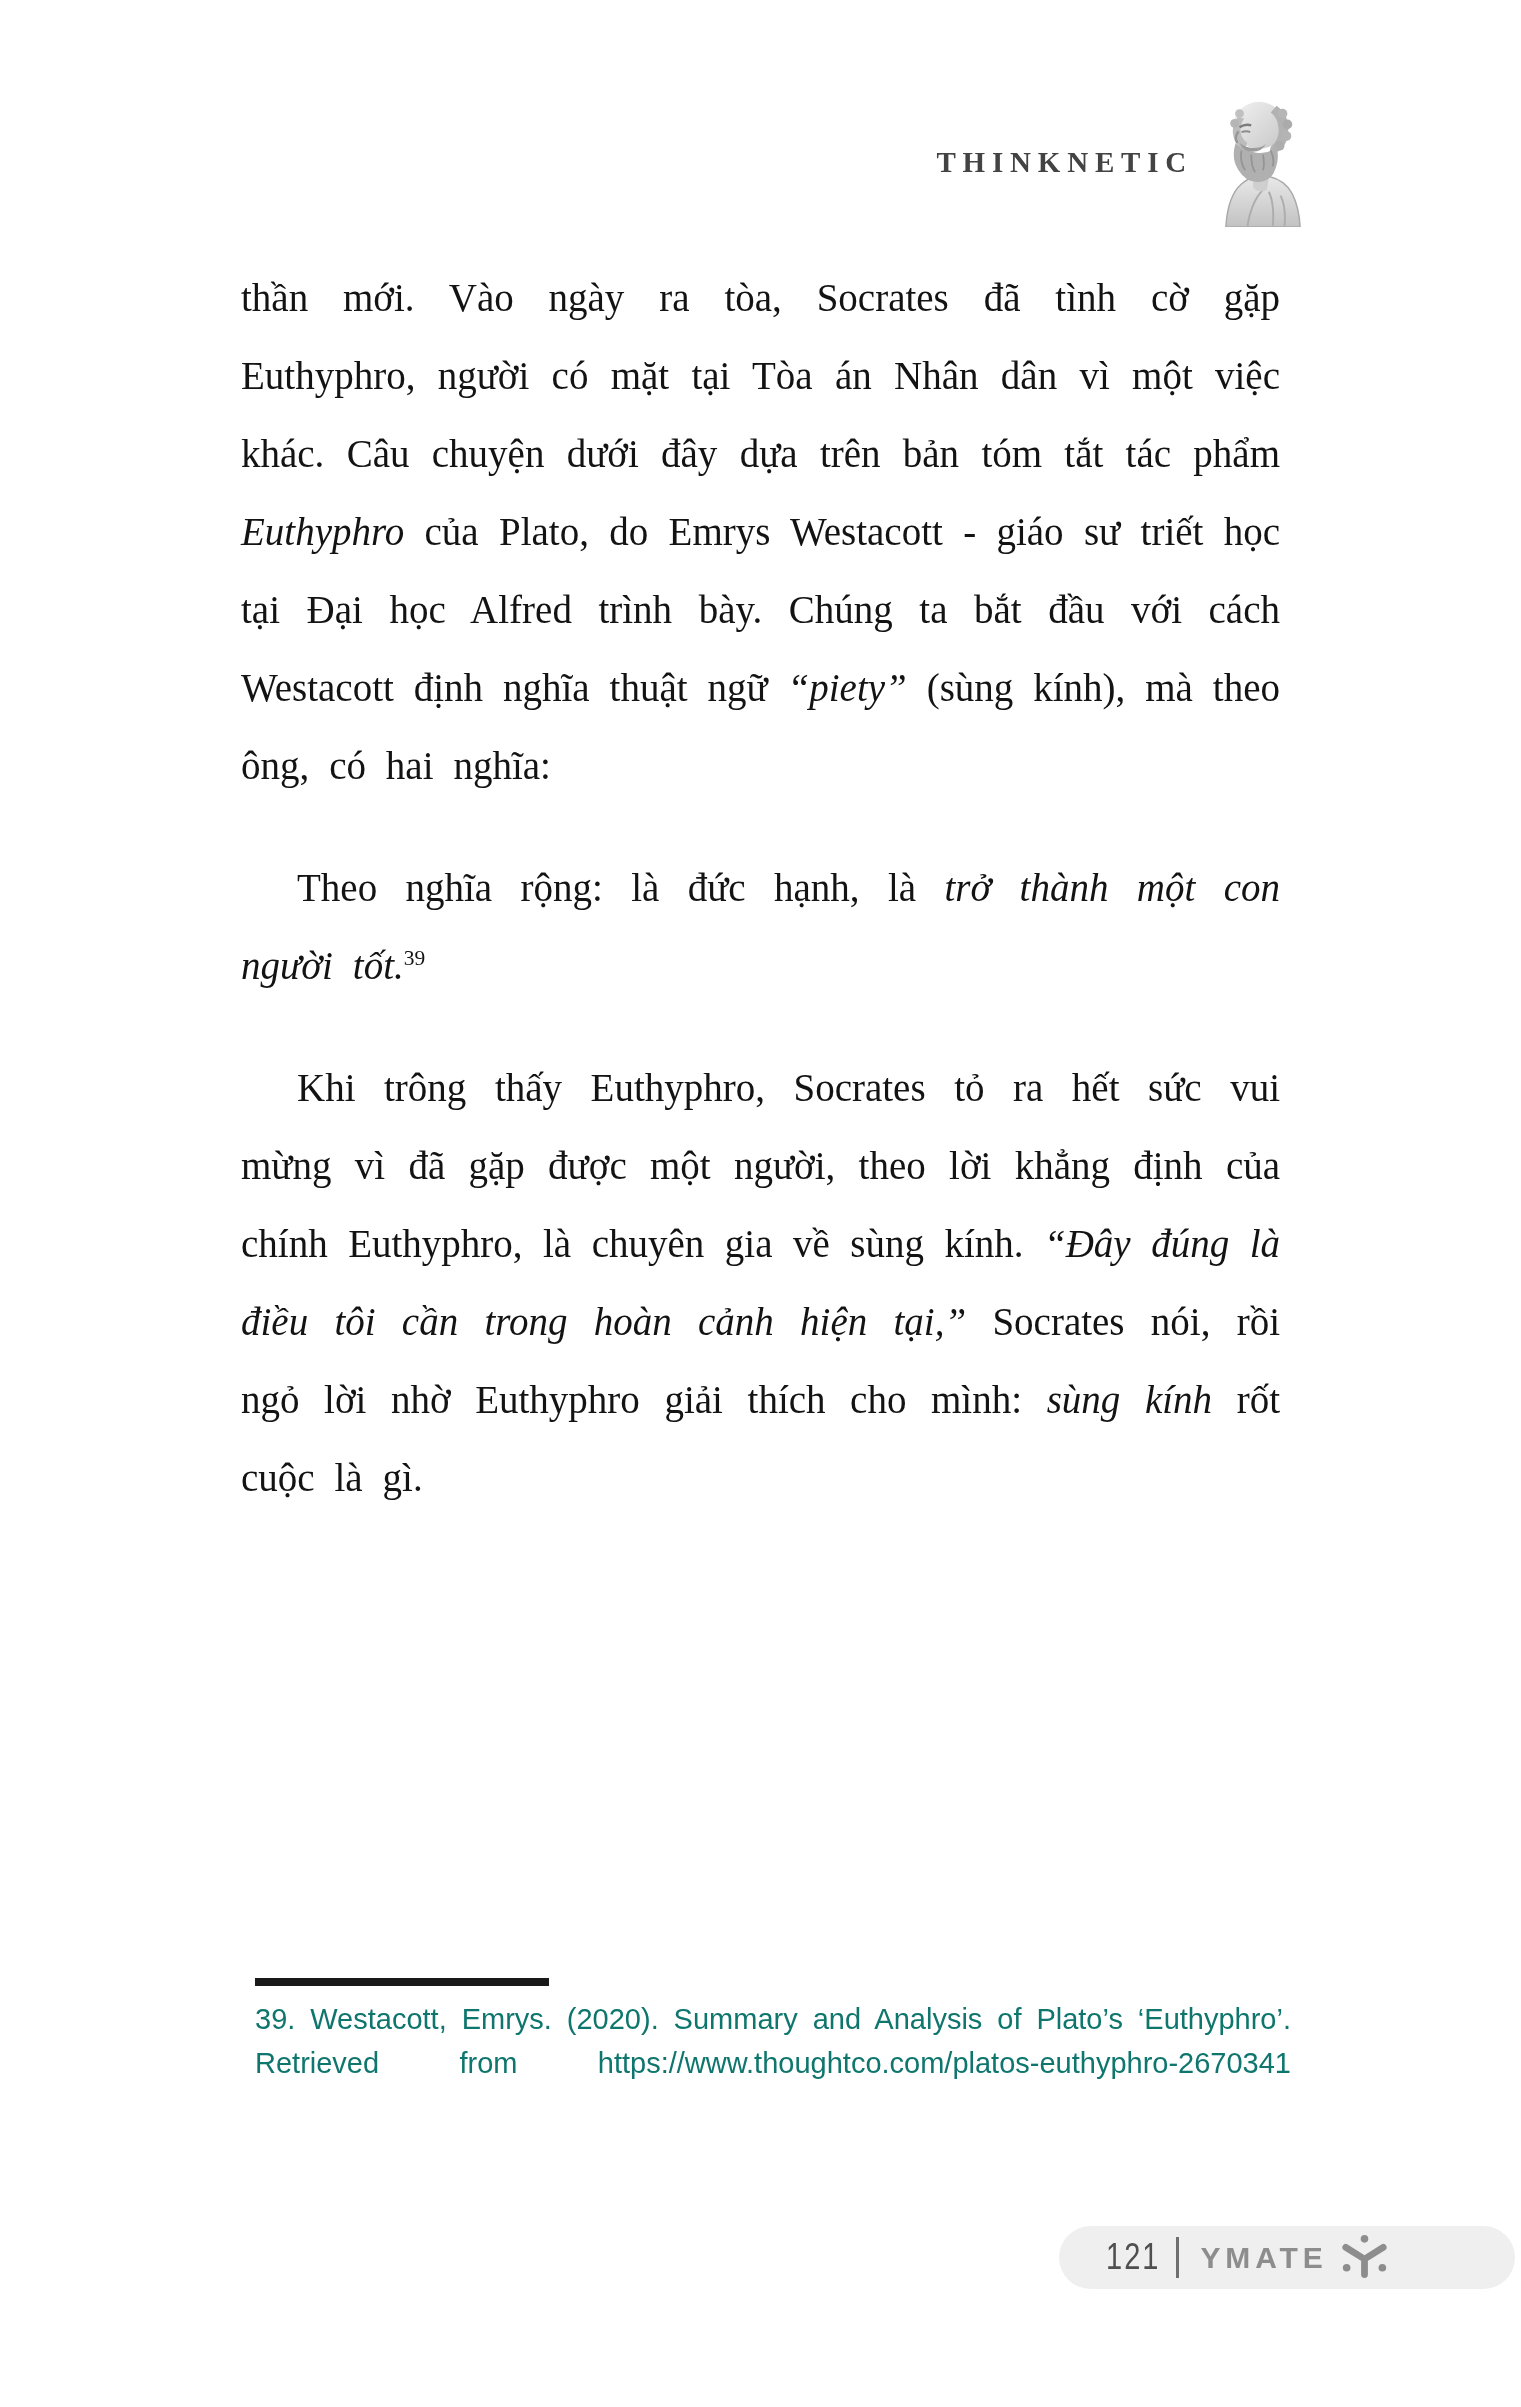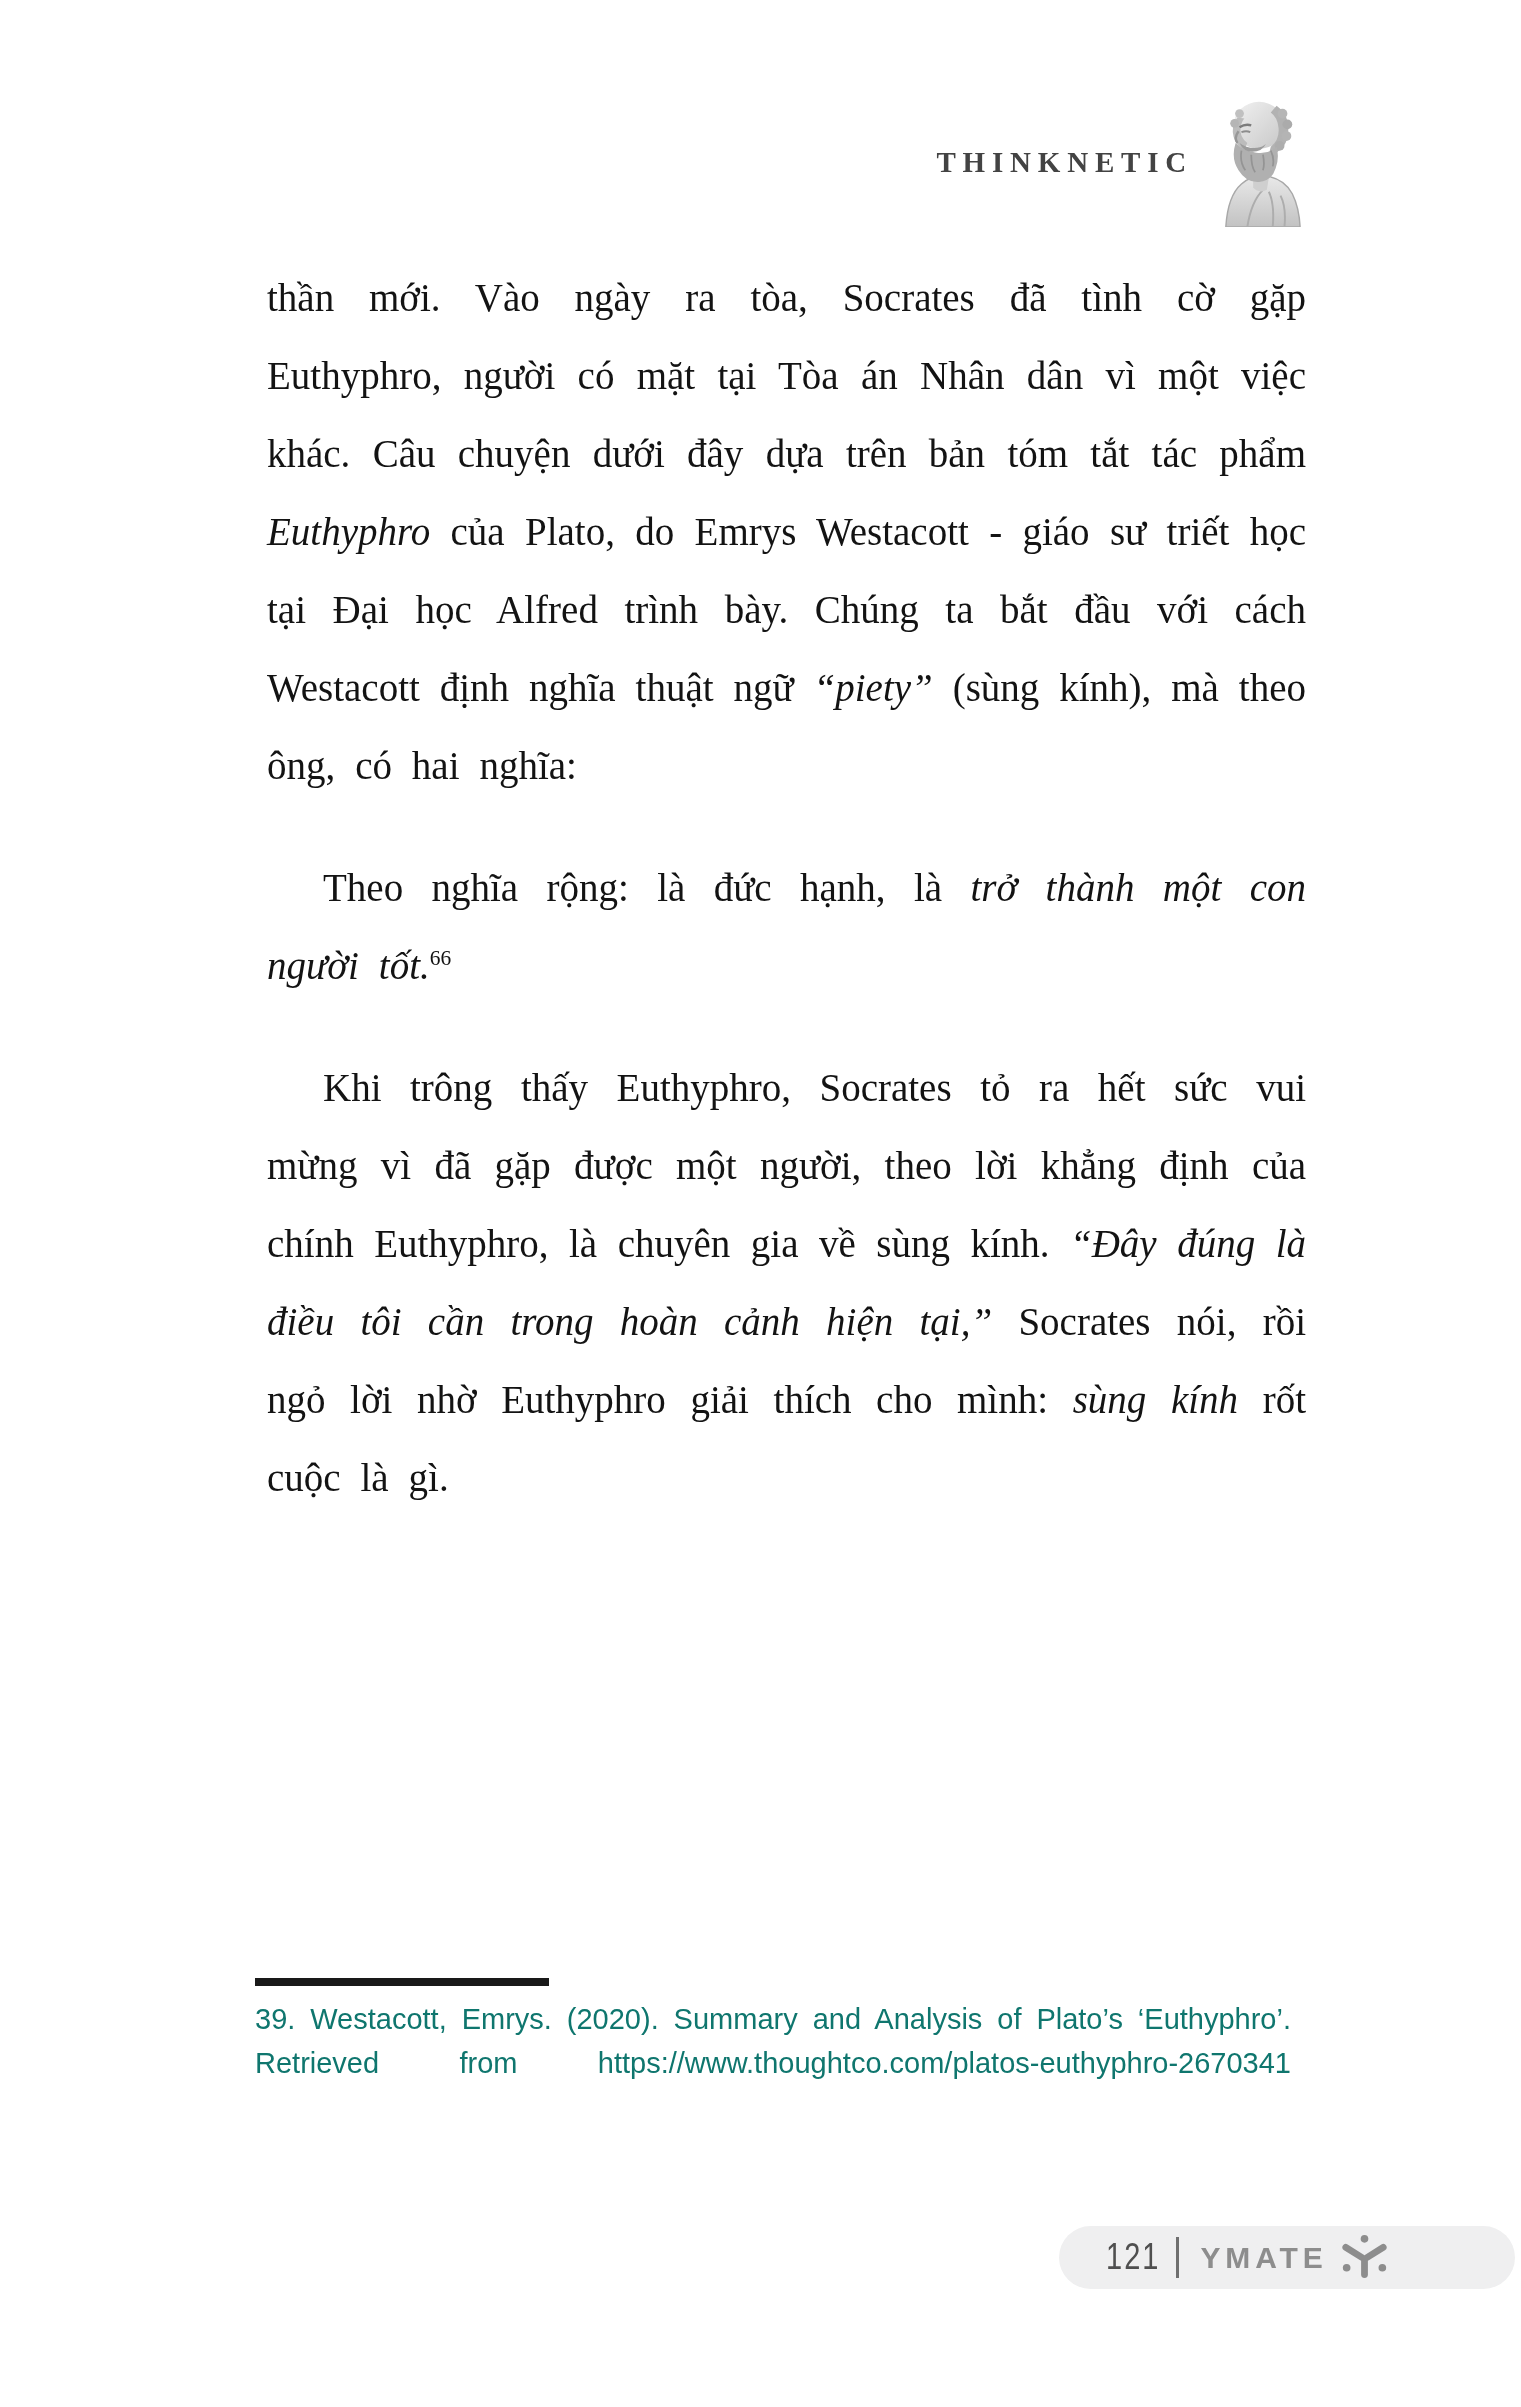--- a/index.html
+++ b/index.html
@@ -19,21 +19,21 @@
   }
   .brand-word{
     font-family:Liberation Serif, serif;
     font-size:29px;font-weight:600;letter-spacing:6.8px;color:#434343;
     transform:translateY(2px);
   }
   .portrait{width:86px;height:133px;flex:0 0 auto;}
 
   
   .body-text{
-    position:absolute;left:267px;top:259px;width:1039px;
+    position:absolute;left:241px;top:259px;width:1039px;
     font-size:39px;line-height:78px;color:#131313;
     text-align:justify;word-spacing:0.26em;
   }
   .body-text p{margin:0;}
   .body-text p + p{margin-top:44px;}
   .body-text p.indent{text-indent:56px;}
   .body-text em{font-style:italic;}
   .body-text sup{font-size:0.55em;line-height:0;vertical-align:super;letter-spacing:0;}
 
   
@@ -102,21 +102,21 @@
 
       <path d="M18,50 q-5,16 3,28 q8,13 21,12 q13,-1 17,-14 q4,-11 1,-22 q-9,8 -21,6 q-13,-2 -21,-10 Z" fill="#b0b0b0"></path>
       <path d="M24,58 q-2,12 4,20 M34,62 q0,12 4,18 M46,62 q2,10 0,16 M54,58 q4,8 2,16" stroke="#949494" stroke-width="1.8" fill="none"></path>
 
       <path d="M22,50 q8,6 18,5 q6,-1 9,-4 q-4,8 -14,8 q-9,0 -13,-9 Z" fill="#9c9c9c"></path>
     </svg>
   </div>
 
   <main class="body-text" style="color: rgb(19, 19, 19);">
       <p><span>thần mới. Vào ngày ra tòa, Socrates đã tình cờ gặp Euthyphro, người có mặt tại Tòa án Nhân dân vì một việc khác. Câu chuyện dưới đây dựa trên bản tóm tắt tác phẩm </span><em>Euthyphro</em><span> của Plato, do Emrys Westacott - giáo sư triết học tại Đại học Alfred trình bày. Chúng ta bắt đầu với cách Westacott định nghĩa thuật ngữ </span><em>“piety”</em><span> (sùng kính), mà theo ông, có hai nghĩa:</span></p>
-      <p class="indent"><span>Theo nghĩa rộng: là đức hạnh, là </span><em>trở thành một con người tốt.</em><sup>66</sup></p>
+      <p class="indent"><span>Theo nghĩa rộng: là đức hạnh, là </span><em>trở thành một con người tốt.</em><sup>39</sup></p>
       <p class="indent"><span>Khi trông thấy Euthyphro, Socrates tỏ ra hết sức vui mừng vì đã gặp được một người, theo lời khẳng định của chính Euthyphro, là chuyên gia về sùng kính. </span><em>“Đây đúng là điều tôi cần trong hoàn cảnh hiện tại,”</em><span> Socrates nói, rồi ngỏ lời nhờ Euthyphro giải thích cho mình: </span><em>sùng kính</em><span> rốt cuộc là gì.</span></p>
     </main>
 
   <div class="footnote">
     <div class="footnote-rule"></div>
     <div>
         <div class="fn-line justify tight">39. Westacott, Emrys. (2020). Summary and Analysis of Plato’s ‘Euthyphro’.</div>
         <div class="fn-line justify">Retrieved from https://www.thoughtco.com/platos-euthyphro-2670341</div>
       </div>
   </div>

